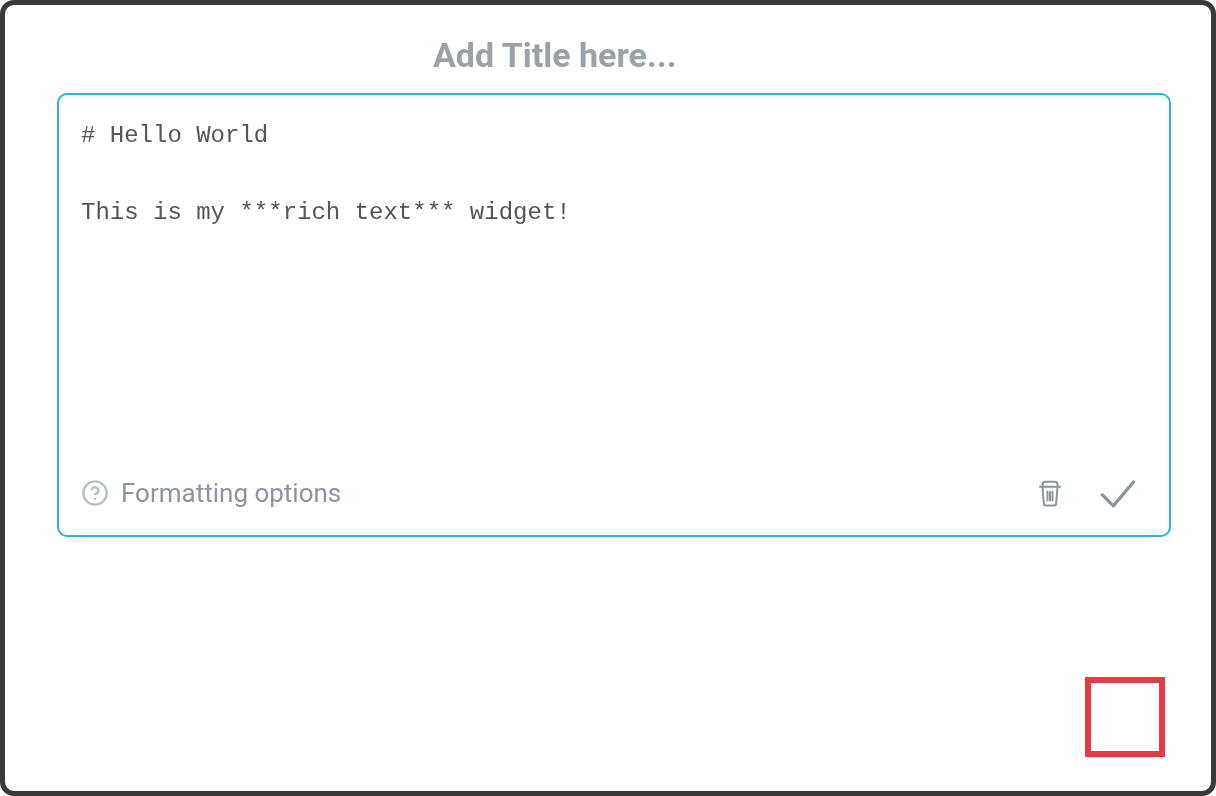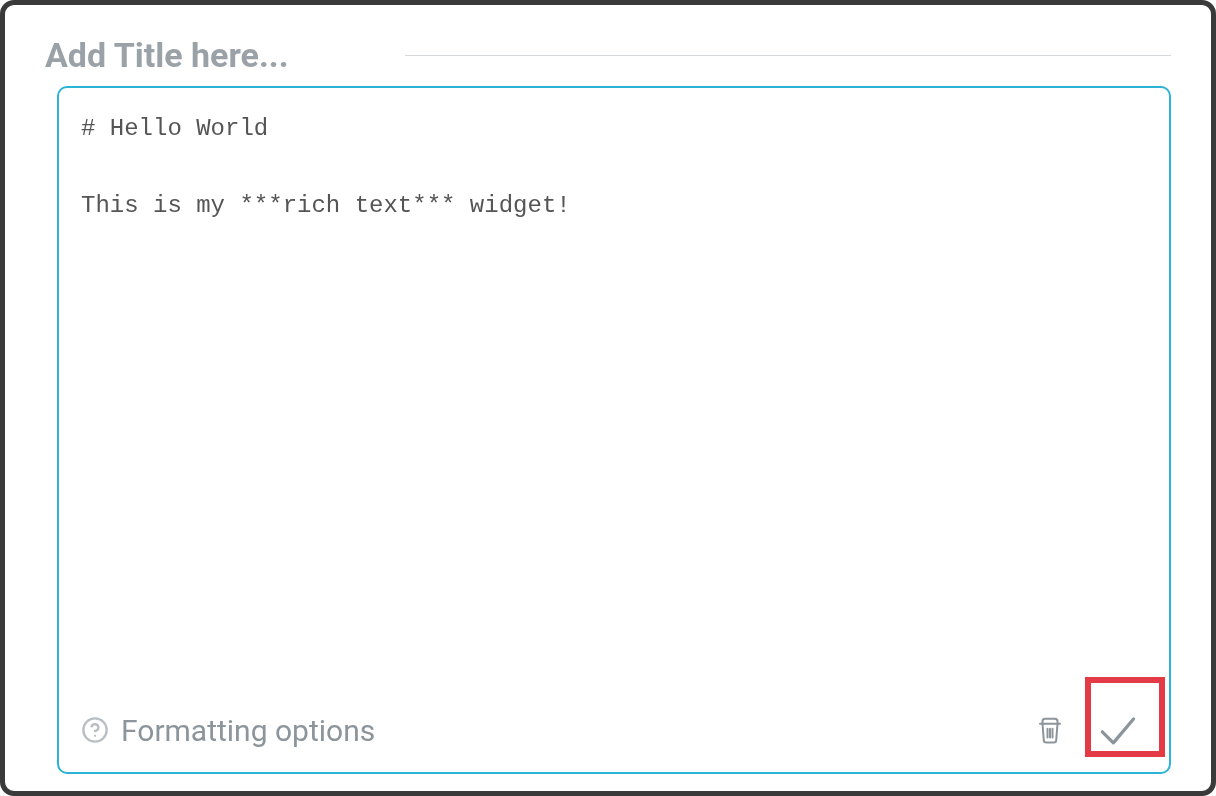--- a/index.html
+++ b/index.html
@@ -19,21 +19,22 @@
       height: 796px;
       border: 5px solid #3a3a3a;
       border-radius: 14px;
       background: #fff;
       padding: 30px 40px 40px 40px;
       position: relative;
     }
     .title-row {
       display: flex;
       align-items: center;
-      margin-bottom: 11px;
+      margin-bottom: 18px;
+      flex-direction: column;
     }
     .title-input {
       border: none;
       outline: none;
       font-size: 34px;
       font-weight: 700;
       color: #9aa2a8;
       background: transparent;
       width: 350px;
       font-family: inherit;
@@ -58,21 +59,21 @@
       margin-bottom: 22px;
       font-family: inherit;
     }
     .description-input::placeholder {
       color: #9aa2a8;
     }
     .editor-container {
       border: 2px solid #2bb4d6;
       border-radius: 10px;
       padding: 22px 22px 12px 22px;
-      height: 688px;
+      height: 444px;
       display: flex;
       flex-direction: column;
       position: relative;
       margin-left: 12px;
     }
     .editor-textarea {
       flex: 1;
       border: none;
       outline: none;
       resize: none;
@@ -96,21 +97,21 @@
     }
     .help-icon {
       width: 28px;
       height: 28px;
       color: #b8bfc4;
       display: flex;
       align-items: center;
       justify-content: center;
     }
     .formatting-label {
-      font-size: 30px;
+      font-size: 26px;
       color: #8c959b;
     }
     .footer-right {
       display: flex;
       align-items: center;
       gap: 18px;
     }
     .trash-button {
       background: none;
       border: none;

